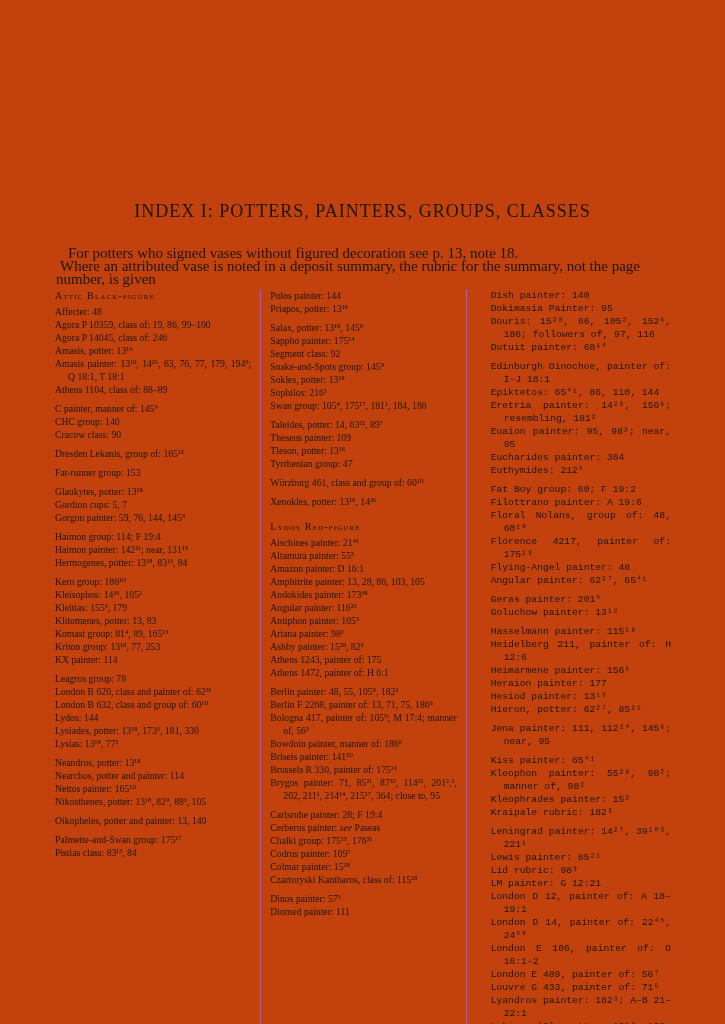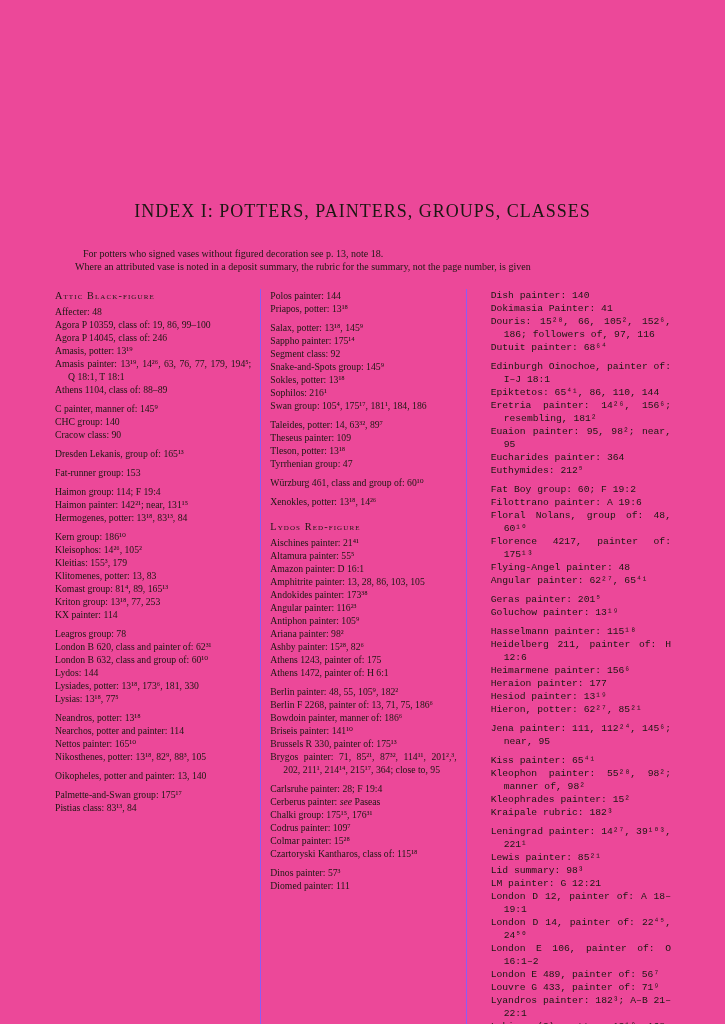--- a/index.html
+++ b/index.html
@@ -4,31 +4,31 @@
 <style>
   * { margin:0; padding:0; box-sizing:border-box; }
   html,body { width:725px; }
   body {
     width:725px; height:1024px;
     background:#f8f7f3;
     color:#1b1812;
     font-family:"Liberation Serif","DejaVu Serif",serif;
     overflow:hidden;
   }
-  .page { position:relative; width:725px; height:1024px; background:#ec4899; }
+  .page { position:relative; width:725px; height:1024px; background:#c2410c; }
 
   .title {
     position:absolute; top:201px; left:0; width:100%;
     text-align:center; font-weight:400;
     font-size:18px; letter-spacing:1px; white-space:nowrap;
   }
 
   .intro {
-    position:absolute; top:247px; left:71px; width:612px;
-    font-size:10px; line-height:13px;
+    position:absolute; top:247px; left:56px; width:612px;
+    font-size:15px; line-height:13px;
   }
   .intro-line { margin:0; }
   .indent-lg { text-indent:12px; }
   .indent-sm { text-indent:4px; }
 
   .columns {
     position:absolute; top:289px; left:55px; width:616px;
     display:flex; align-items:stretch;
   }
   .column { width:33.333%; font-size:9.7px; line-height:13px; }
@@ -79,20 +79,25 @@
         <div class="entry-group">
           <div class="entry">C painter, manner of: 145⁹</div>
           <div class="entry">CHC group: 140</div>
           <div class="entry">Cracow class: 90</div>
         </div>
         <div class="entry-group">
           <div class="entry">Dresden Lekanis, group of: 165¹³</div>
         </div>
         <div class="entry-group">
           <div class="entry">Fat-runner group: 153</div>
+        </div>
+        <div class="entry-group">
+          <div class="entry">Glaukytes, potter: 13¹⁸</div>
+          <div class="entry">Gordion cups: 5, 7</div>
+          <div class="entry">Gorgon painter: 59, 76, 144, 145⁹</div>
         </div>
         <div class="entry-group">
           <div class="entry">Haimon group: 114; F 19:4</div>
           <div class="entry">Haimon painter: 142²¹; near, 131¹⁵</div>
           <div class="entry">Hermogenes, potter: 13¹⁸, 83¹³, 84</div>
         </div>
         <div class="entry-group">
           <div class="entry">Kern group: 186¹⁰</div>
           <div class="entry">Kleisophos: 14²⁶, 105²</div>
           <div class="entry">Kleitias: 155³, 179</div>
@@ -159,20 +164,21 @@
           <div class="entry">Angular painter: 116²³</div>
           <div class="entry">Antiphon painter: 105⁹</div>
           <div class="entry">Ariana painter: 98²</div>
           <div class="entry">Ashby painter: 15²⁸, 82⁶</div>
           <div class="entry">Athens 1243, painter of: 175</div>
           <div class="entry">Athens 1472, painter of: H 6:1</div>
         </div>
         <div class="entry-group">
           <div class="entry">Berlin painter: 48, 55, 105⁹, 182²</div>
           <div class="entry">Berlin F 2268, painter of: 13, 71, 75, 186⁶</div>
+          <div class="entry">Bologna 417, painter of: 105⁹; M 17:4; manner of, 56⁵</div>
           <div class="entry">Bowdoin painter, manner of: 186⁶</div>
           <div class="entry">Briseis painter: 141¹⁰</div>
           <div class="entry">Brussels R 330, painter of: 175¹³</div>
           <div class="entry">Brygos painter: 71, 85²¹, 87³², 114¹¹, 201²,³, 202, 211¹, 214¹⁴, 215¹⁷, 364; close to, 95</div>
         </div>
         <div class="entry-group">
           <div class="entry">Carlsruhe painter: 28; F 19:4</div>
           <div class="entry">Cerberus painter: <i>see</i> Paseas</div>
           <div class="entry">Chalki group: 175¹⁵, 176³¹</div>
           <div class="entry">Codrus painter: 109⁷</div>
@@ -180,21 +186,21 @@
           <div class="entry">Czartoryski Kantharos, class of: 115¹⁸</div>
         </div>
         <div class="entry-group">
           <div class="entry">Dinos painter: 57³</div>
           <div class="entry">Diomed painter: 111</div>
         </div>
       </div>
       <div class="column col-3">
         <div class="entry-group">
           <div class="entry">Dish painter: 140</div>
-          <div class="entry">Dokimasia Painter: 41</div>
+          <div class="entry">Dokimasia Painter: 95</div>
           <div class="entry">Douris: 15²⁸, 66, 105², 152⁶, 186; followers of, 97, 116</div>
           <div class="entry">Dutuit painter: 68⁶⁴</div>
         </div>
         <div class="entry-group">
           <div class="entry">Edinburgh Oinochoe, painter of: I–J 18:1</div>
           <div class="entry">Epiktetos: 65⁴¹, 86, 110, 144</div>
           <div class="entry">Eretria painter: 14²⁶, 156⁶; resembling, 181²</div>
           <div class="entry">Euaion painter: 95, 98²; near, 95</div>
           <div class="entry">Eucharides painter: 364</div>
           <div class="entry">Euthymides: 212⁵</div>
@@ -224,21 +230,21 @@
         </div>
         <div class="entry-group">
           <div class="entry">Kiss painter: 65⁴¹</div>
           <div class="entry">Kleophon painter: 55²⁸, 98²; manner of, 98²</div>
           <div class="entry">Kleophrades painter: 15²</div>
           <div class="entry">Kraipale rubric: 182³</div>
         </div>
         <div class="entry-group">
           <div class="entry">Leningrad painter: 14²⁷, 39¹⁰³, 221¹</div>
           <div class="entry">Lewis painter: 85²¹</div>
-          <div class="entry">Lid summary: 98³</div>
+          <div class="entry">Lid rubric: 98³</div>
           <div class="entry">LM painter: G 12:21</div>
           <div class="entry">London D 12, painter of: A 18–19:1</div>
           <div class="entry">London D 14, painter of: 22⁴⁵, 24⁵⁰</div>
           <div class="entry">London E 106, painter of: O 16:1–2</div>
           <div class="entry">London E 489, painter of: 56⁷</div>
           <div class="entry">Louvre G 433, painter of: 71⁹</div>
           <div class="entry">Lyandros painter: 182³; A–B 21–22:1</div>
           <div class="entry">Lykinos (?), potter: 13¹⁸, 168</div>
         </div>
         <div class="entry-group">

